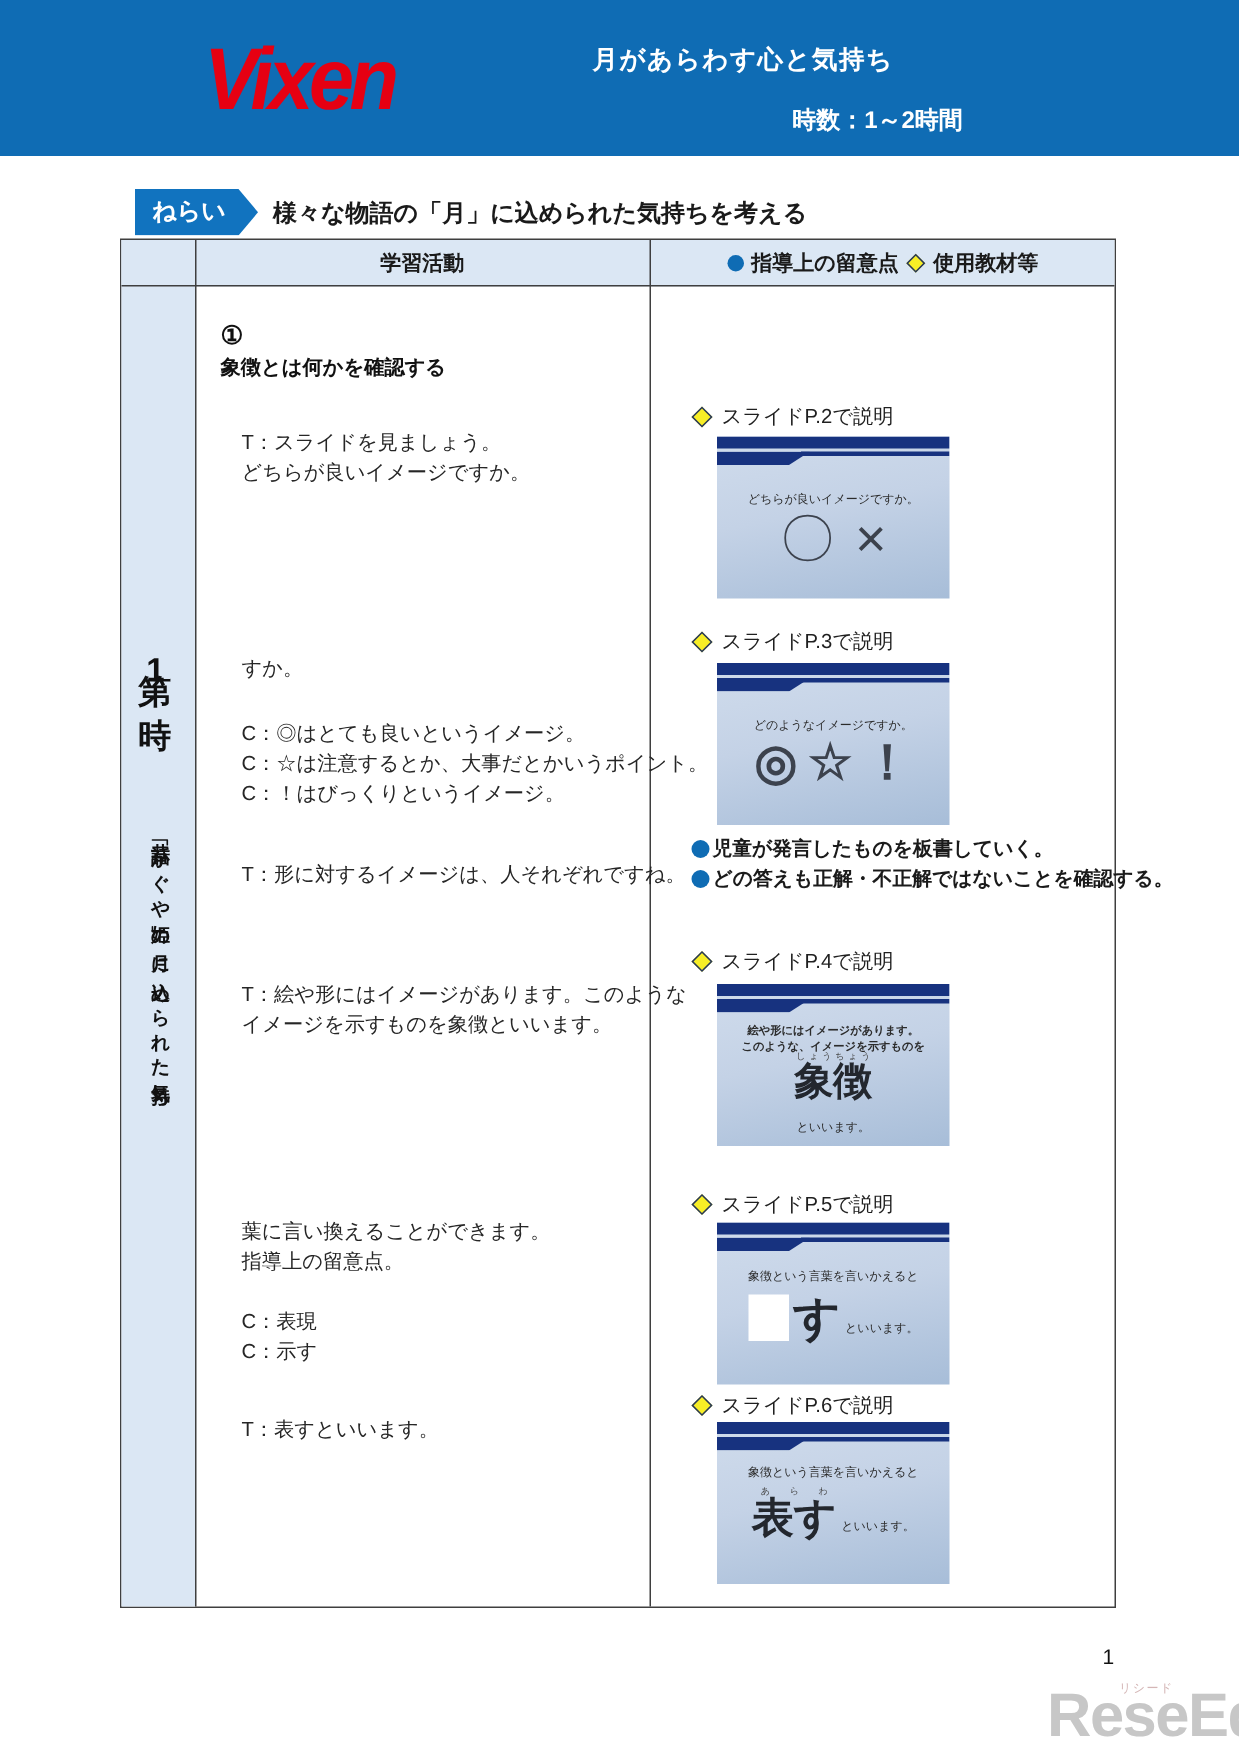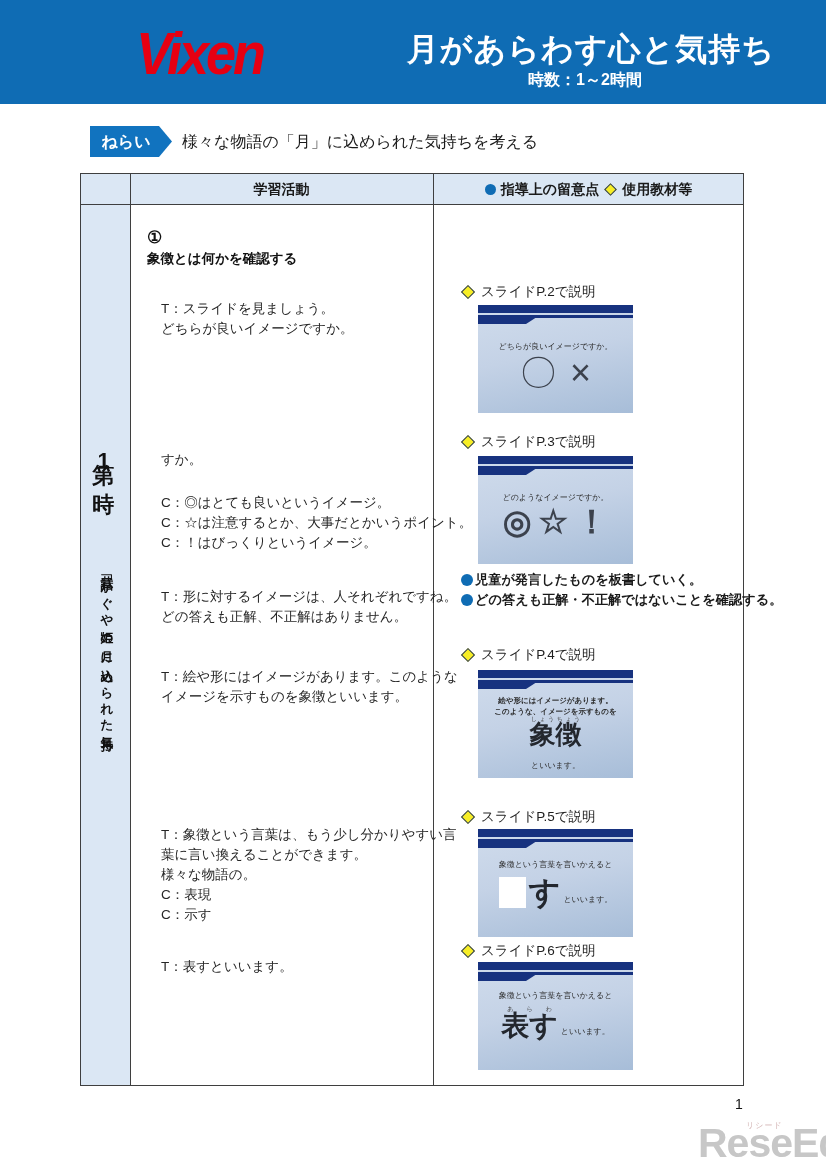--- a/index.html
+++ b/index.html
@@ -4,33 +4,33 @@
 <style>
   html,body{margin:0;padding:0;background:#ffffff;}
   *{box-sizing:border-box;}
   .page{position:relative;width:826px;height:1168px;background:#ffffff;overflow:hidden;
         font-family:"Liberation Sans",sans-serif;color:#262626;}
 
   
   .hdr{position:absolute;left:0;top:0;width:826px;height:104px;background:#0f6cb4;}
   .logo{position:absolute;left:136px;top:22px;font-size:54px;font-weight:900;font-style:italic;
         color:#e60012;letter-spacing:-3px;transform:scaleY(1.08);}
-  .hdr-title{position:absolute;left:395px;top:28px;width:380px;text-align:right;
-        font-size:32px;font-weight:800;color:#ffffff;letter-spacing:1px;}
+  .hdr-title{position:absolute;left:395px;top:28px;width:380px;text-align:left;
+        font-size:17px;font-weight:800;color:#ffffff;letter-spacing:1px;}
   .hdr-sub{position:absolute;left:395px;top:70px;width:380px;text-align:center;
         font-size:16px;font-weight:700;color:#ffffff;}
 
   
   .nerai-badge{position:absolute;left:90px;top:126px;width:82px;height:31px;background:#1173bf;
         color:#fff;font-size:16px;font-weight:700;line-height:31px;text-align:center;
         padding-right:10px;clip-path:polygon(0 0,calc(100% - 13px) 0,100% 50%,calc(100% - 13px) 100%,0 100%);}
-  .nerai-text{position:absolute;left:182px;top:132px;font-size:16px;font-weight:400;color:#1a1a1a;}
-
-  
-  .table{position:absolute;left:80px;top:173px;width:664px;height:913px;border:1.5px solid #3f3f3f;}
+  .nerai-text{position:absolute;left:182px;top:132px;font-size:16px;font-weight:700;color:#1a1a1a;}
+
+  
+  .table{position:absolute;left:80px;top:159px;width:664px;height:913px;border:1.5px solid #3f3f3f;}
   .thead-bg{position:absolute;left:0;top:0;width:100%;height:31px;background:#dbe7f4;border-bottom:1px solid #3f3f3f;}
   .sidecol-bg{position:absolute;left:0;top:0;width:49px;height:100%;background:#dbe7f4;}
   .vl{position:absolute;top:0;bottom:0;width:1px;background:#3f3f3f;}
   .vl1{left:49px;} .vl2{left:352px;}
   .th-activity{position:absolute;left:49px;top:0;width:303px;height:31px;display:flex;
         align-items:center;justify-content:center;font-size:14px;font-weight:800;color:#1a1a1a;}
   .th-notes{position:absolute;left:352px;top:0;width:311px;height:31px;display:flex;
         align-items:center;justify-content:center;gap:5px;font-size:14px;font-weight:800;color:#1a1a1a;}
   .dot{display:inline-block;width:11px;height:11px;border-radius:50%;background:#0f6cb4;flex:none;}
   .diamond{display:inline-block;width:9px;height:9px;background:#f7ee26;border:1.5px solid #24355c;
@@ -127,30 +127,28 @@
     <div class="para" style="top:276px">
       <div class="line">すか。</div>
     </div>
     <div class="para" style="top:319px">
       <div class="line">C：◎はとても良いというイメージ。</div>
       <div class="line">C：☆は注意するとか、大事だとかいうポイント。</div>
       <div class="line">C：！はびっくりというイメージ。</div>
     </div>
     <div class="para" style="top:413px">
       <div class="line">T：形に対するイメージは、人それぞれですね。</div>
-      <div class="line">どの答えも正解、不正解はありません。</div>
     </div>
     <div class="para" style="top:493px">
       <div class="line">T：絵や形にはイメージがあります。このような</div>
       <div class="line">イメージを示すものを象徴といいます。</div>
     </div>
     <div class="para" style="top:651px">
-      <div class="line">T：象徴という言葉は、もう少し分かりやすい言</div>
       <div class="line">葉に言い換えることができます。</div>
-      <div class="line">様々な物語の。</div>
+      <div class="line">指導上の留意点。</div>
     </div>
     <div class="para" style="top:711px">
       <div class="line">C：表現</div>
       <div class="line">C：示す</div>
     </div>
     <div class="para" style="top:783px">
       <div class="line">T：表すといいます。</div>
     </div>
 
     <div class="mat" style="top:109px">

